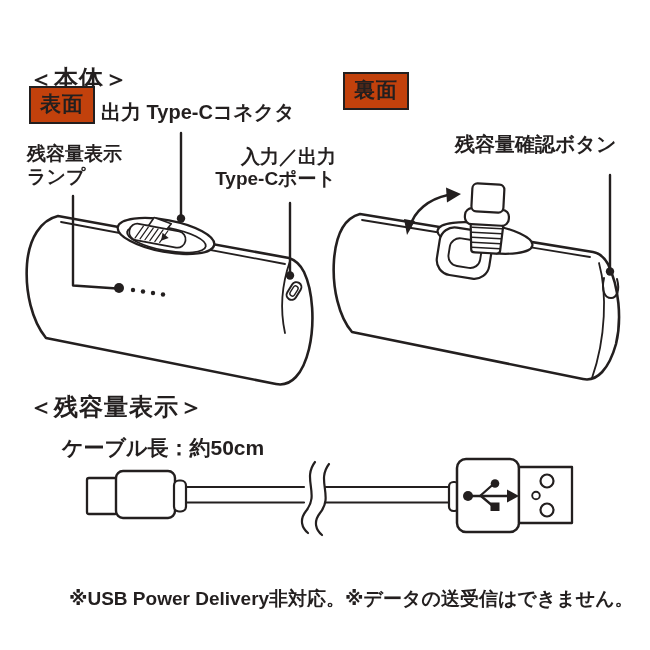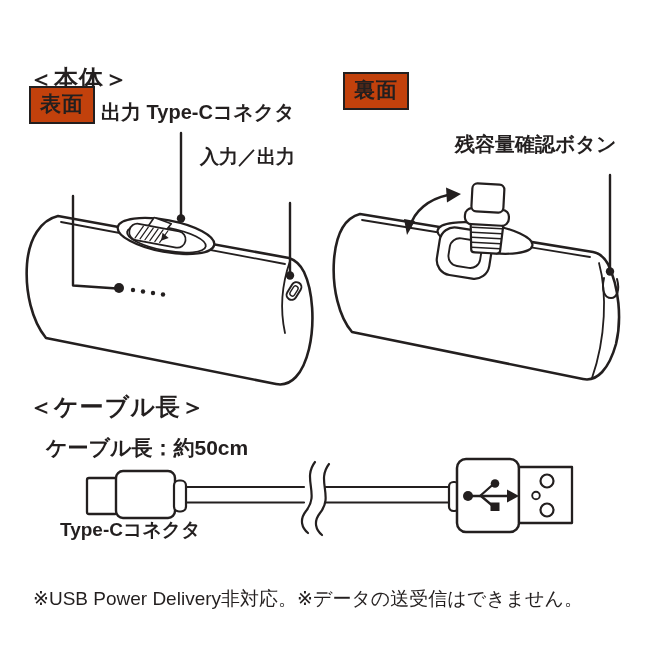--- a/index.html
+++ b/index.html
@@ -11,23 +11,23 @@
   }
   .canvas svg{position:absolute; left:0; top:0;}
   .t{position:absolute; white-space:nowrap; color:var(--ink);}
   .title{font-size:24px; font-weight:800; letter-spacing:1px;}
   .tag{
     position:absolute; border:2.6px solid var(--ink); padding:2px 9px 4px;
     font-size:21px; font-weight:800; letter-spacing:1px; background:#c2410c;
   }
   .lbl{font-size:20px; font-weight:600;}
   .lbl-s{font-size:19px; font-weight:600; line-height:23px;}
-  .center{text-align:left;}
+  .center{text-align:right;}
   .len{font-size:21px; font-weight:600;}
-  .foot{font-size:19px; font-weight:400;}
+  .foot{font-size:19px; font-weight:700;margin-left:36px;}
 </style>
 </head>
 <body>
 
 <div class="canvas">
 
   <svg width="650" height="650" viewBox="0 0 650 650">
     <g stroke="#231f1f" fill="none" stroke-linecap="round" stroke-linejoin="round">
 
       <g>
@@ -137,31 +137,35 @@
       </g>
     </g>
   </svg>
 
   <div class="t title" style="left:29px; top:35px;margin-top:28px;">＜本体＞</div>
 
   <div class="tag" style="left:29px; top:86px;">表面</div>
 
   <div class="t lbl" style="left:101px; top:99px;">出力 Type-Cコネクタ</div>
 
+  <div class="t lbl-s" style="left:27px; top:142px;">
+    <span style="display:block">残容量表示</span>
+    <span style="display:block">ランプ</span>
+  </div>
 
   <div class="t lbl-s center" style="left:200px; top:146px; width:136px; line-height:22px;">
     <span style="display:block">入力／出力</span>
+    <span style="display:block">Type-Cポート</span>
   </div>
 
   <div class="tag" style="left:343px; top:72px;">裏面</div>
 
   <div class="t lbl" style="left:455px; top:131px;">残容量確認ボタン</div>
 
-  <div class="t title" style="left:29px; top:391px;">＜ケーブル長＞</div>
+  <div class="t title" style="left:29px; top:391px;">＜残容量表示＞</div>
 
-  <div class="t len" style="left:46px; top:434px;">ケーブル長：約50cm</div>
+  <div class="t len" style="left:62px; top:434px;">ケーブル長：約50cm</div>
 
-  <div class="t lbl-s" style="left:60px; top:518px;">Type-Cコネクタ</div>
 
 
   <div class="t foot" style="left:33px; top:586px;">※USB Power Delivery非対応。※データの送受信はできません。</div>
 
 </div>
 
 </body></html>

